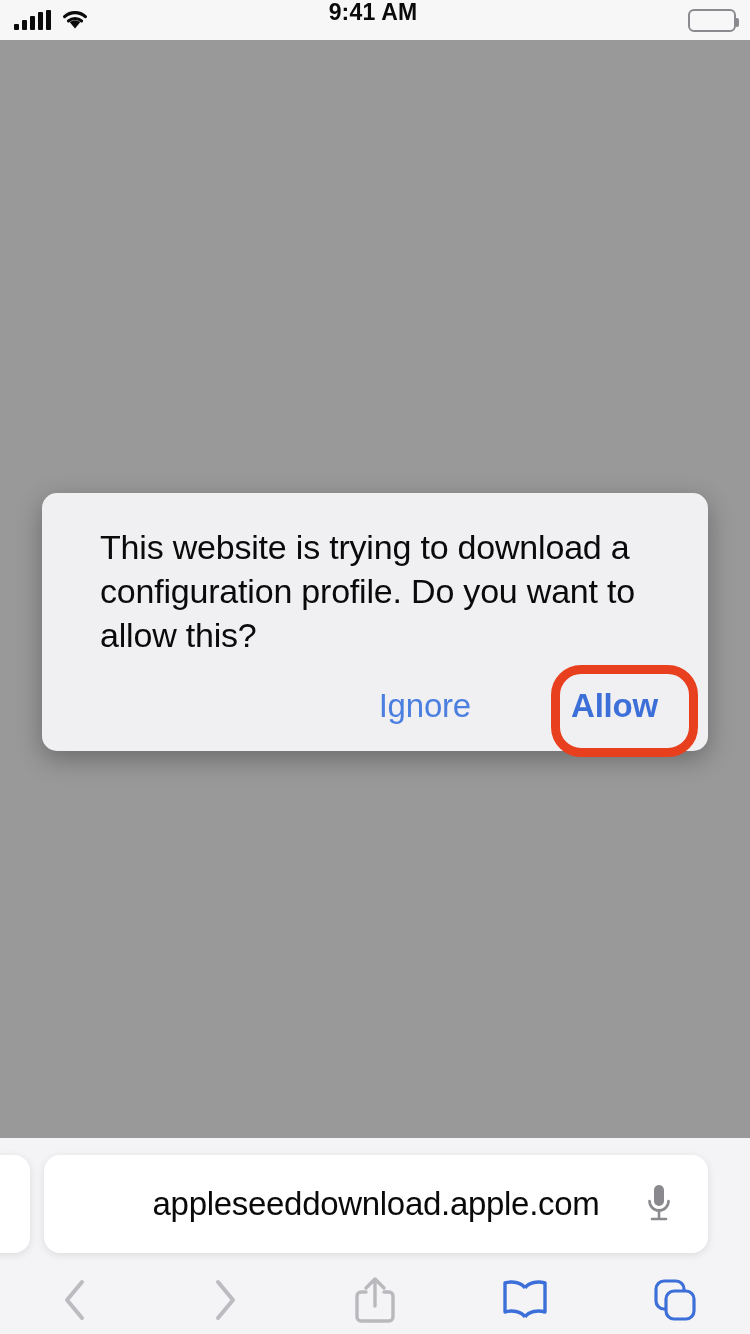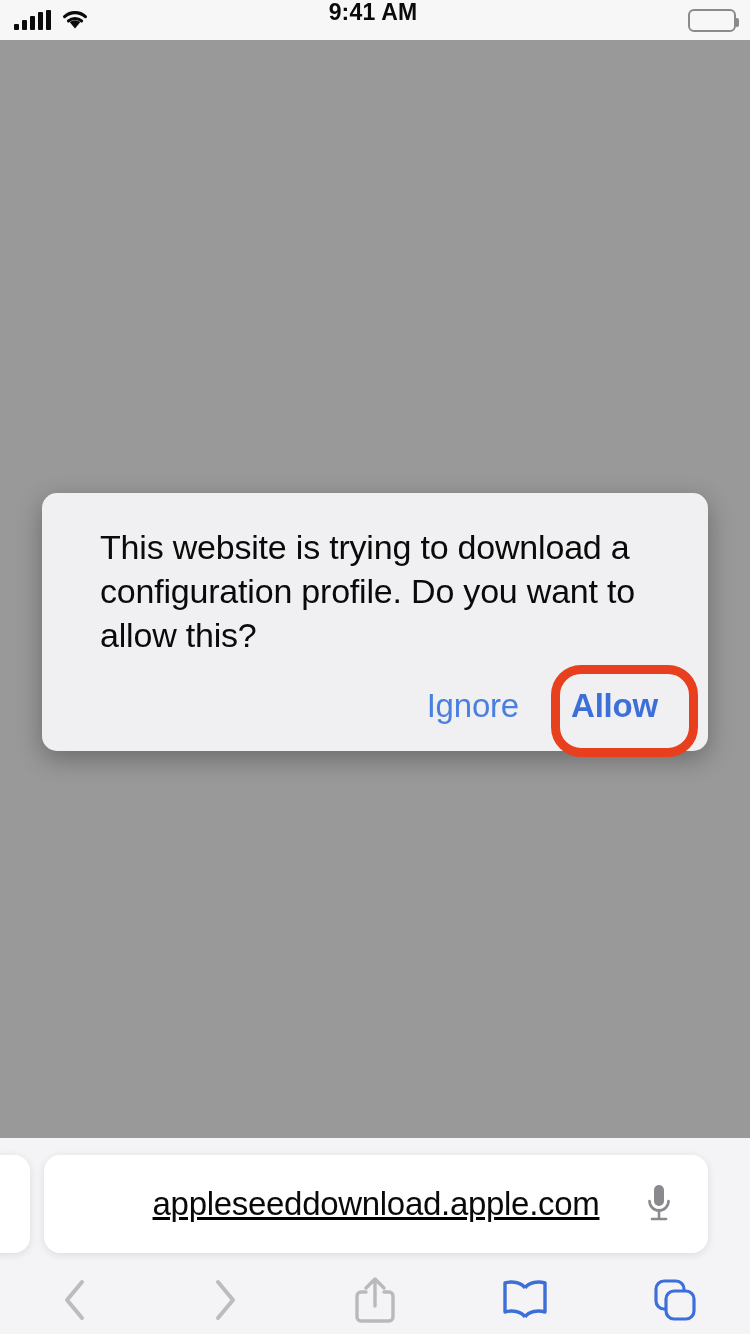--- a/index.html
+++ b/index.html
@@ -85,21 +85,21 @@
     padding:30px 16px 26px 0;
   }
   .alert-btn {
     font-size:33px;
     color:#4a7fe0;
     background:none; border:none;
     font-family:inherit;
     cursor:pointer;
     letter-spacing:-0.2px;
   }
-  .alert-btn.primary { font-weight:700; color:#3d6fd9; }
+  .alert-btn.primary { font-weight:700; color:#3d6fd9;margin-left:48px; }
 
   
   #allow-highlight {
     position:absolute;
     left:551px; top:625px;
     width:147px; height:92px;
     border:9px solid #e8401e;
     border-radius:30px;
     pointer-events:none;
   }
@@ -117,21 +117,21 @@
     background:#ffffff;
     border-radius:16px;
     box-shadow:0 2px 8px rgba(0,0,0,0.10);
   }
   #url-bar {
     position:absolute; left:44px; top:17px;
     width:664px; height:98px;
     background:#ffffff;
     border-radius:16px;
     box-shadow:0 2px 9px rgba(0,0,0,0.10);
-    display:flex; align-items:center; justify-content:center;text-decoration:underline;
+    display:flex; align-items:center; justify-content:center;
   }
   #url-text {
     font-size:33px; color:#0a0a0a;
     letter-spacing:-0.3px;
   }
   #mic-icon {
     position:absolute; right:36px; top:50%;
     transform:translateY(-50%);
     width:26px; height:42px;
   }

